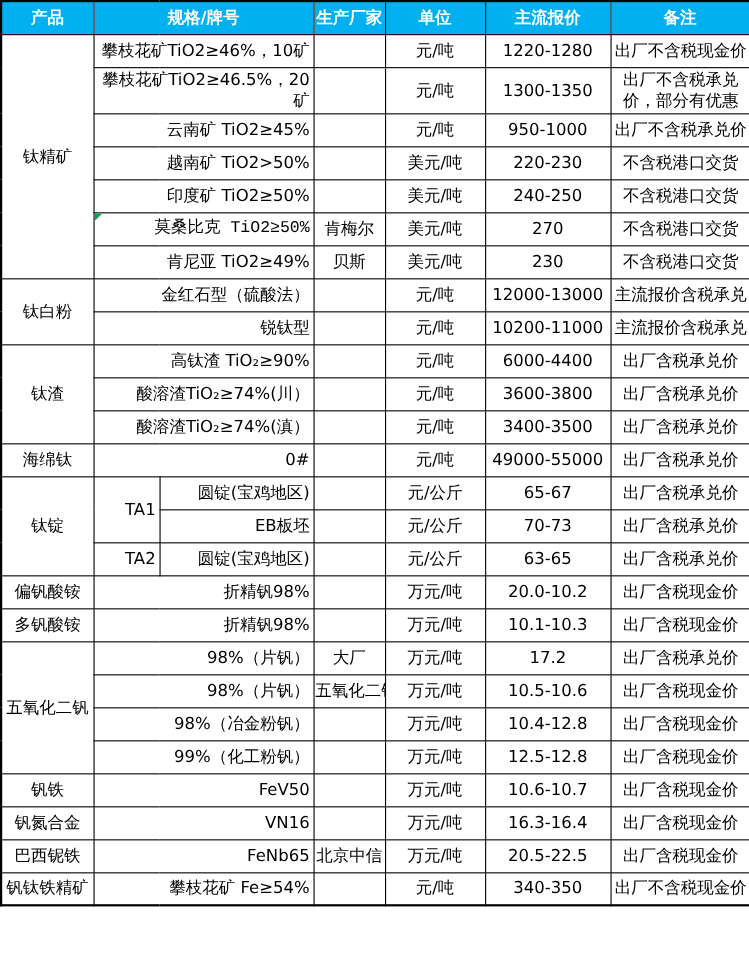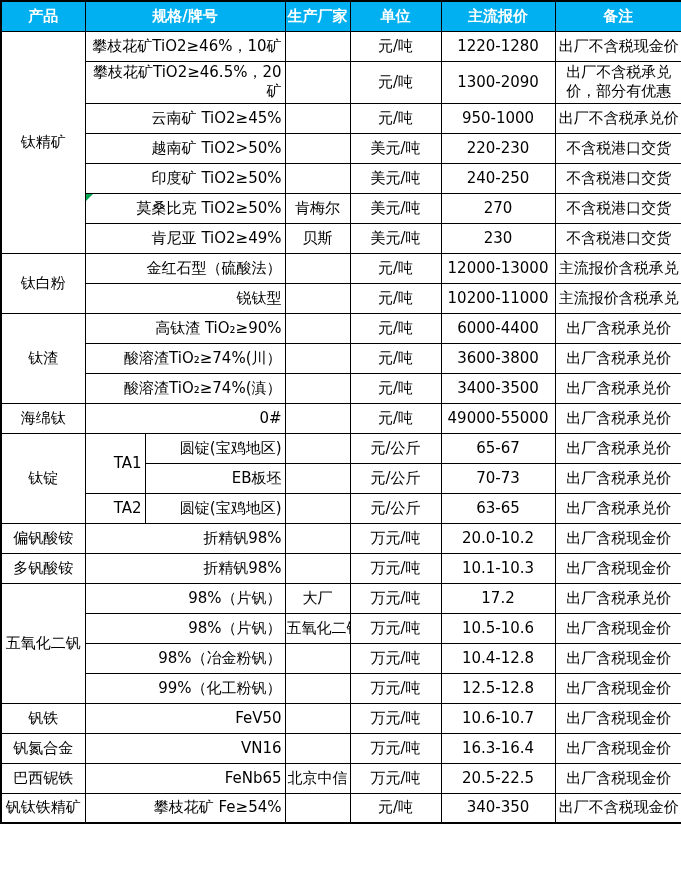--- a/index.html
+++ b/index.html
@@ -38,21 +38,21 @@
     font-weight:bold;
     text-align:center;
     white-space:nowrap;
     padding:0 1px;
   }
   .price tbody tr{height:30px;}
   .price tbody tr.tall{height:42px;}
   td.c{text-align:center;white-space:nowrap;padding:0 1px;}
   td.l{text-align:right;padding-left:4px;}
   td.note{text-align:center;padding-left:2px;padding-right:1px;}
-  td.rel{position:relative;}
+  td.rel{position:relative;font-family:Liberation Mono, monospace;}
   .marker{
     position:absolute;top:0;left:0;
     width:0;height:0;
     border-top:7px solid var(--marker);
     border-right:7px solid transparent;
   }
 </style>
 </head>
 <body>
 
@@ -83,21 +83,21 @@
       <td class="l" colspan="2">攀枝花矿TiO2≥46%，10矿</td>
       <td class="c"></td>
       <td class="c">元/吨</td>
       <td class="c">1220-1280</td>
       <td class="note">出厂不含税现金价</td>
     </tr>
     <tr class="tall">
       <td class="l" colspan="2">攀枝花矿TiO2≥46.5%，20矿</td>
       <td class="c"></td>
       <td class="c">元/吨</td>
-      <td class="c">1300-2090</td>
+      <td class="c">1300-1350</td>
       <td class="note">出厂不含税承兑价，部分有优惠</td>
     </tr>
     <tr>
       <td class="l" colspan="2">云南矿 TiO2≥45%</td>
       <td class="c"></td>
       <td class="c">元/吨</td>
       <td class="c">950-1000</td>
       <td class="note">出厂不含税承兑价</td>
     </tr>
     <tr>

